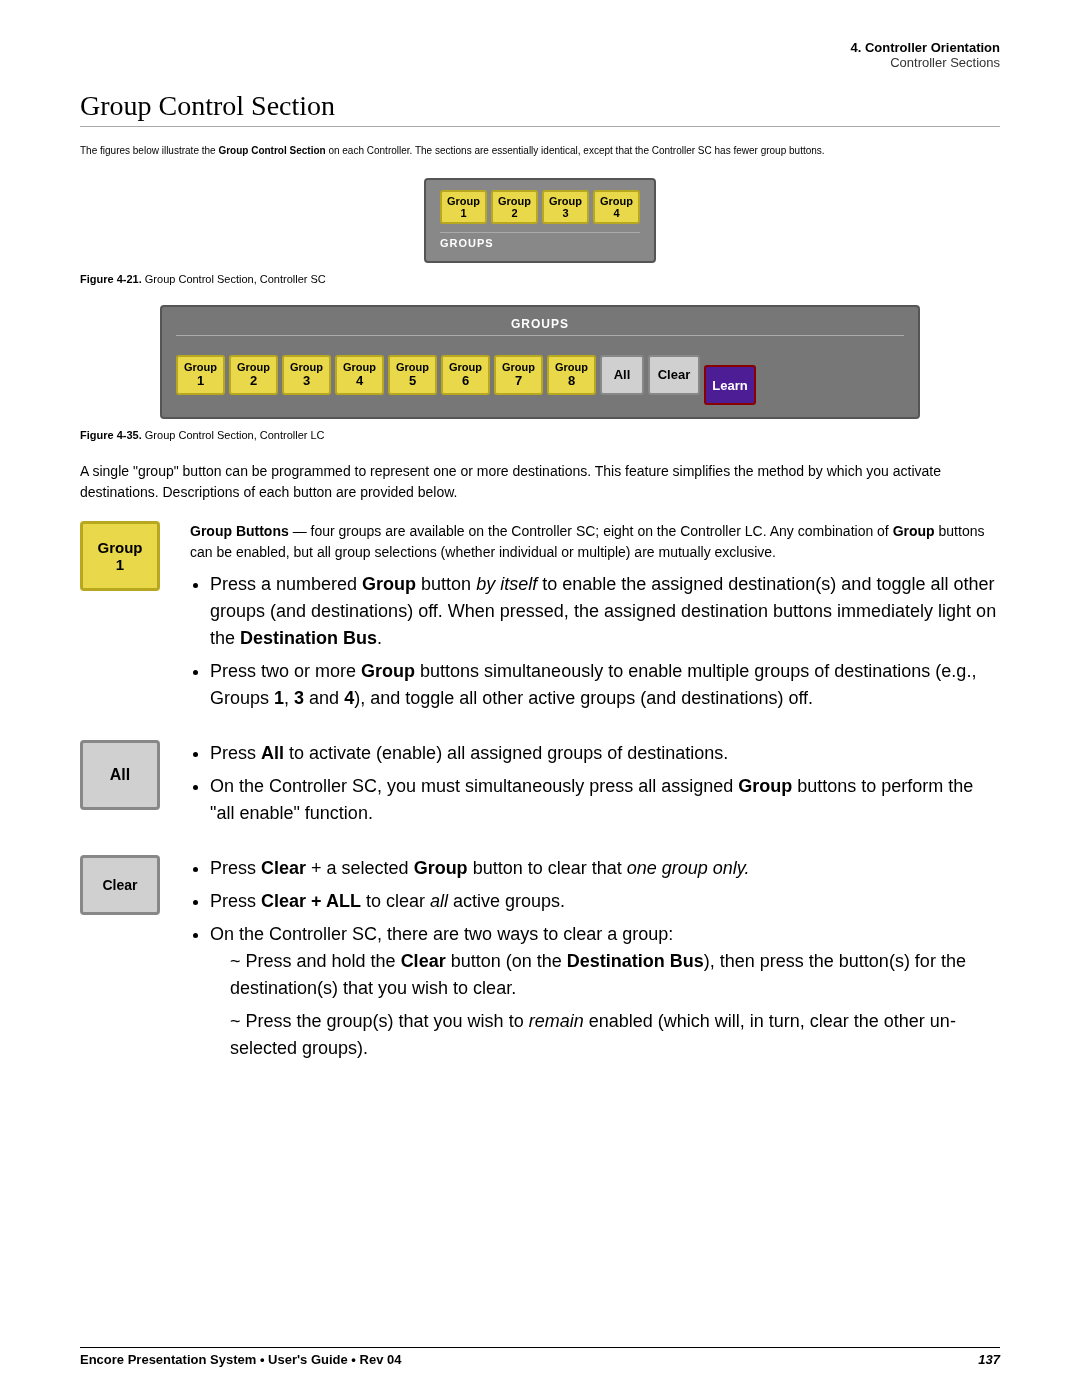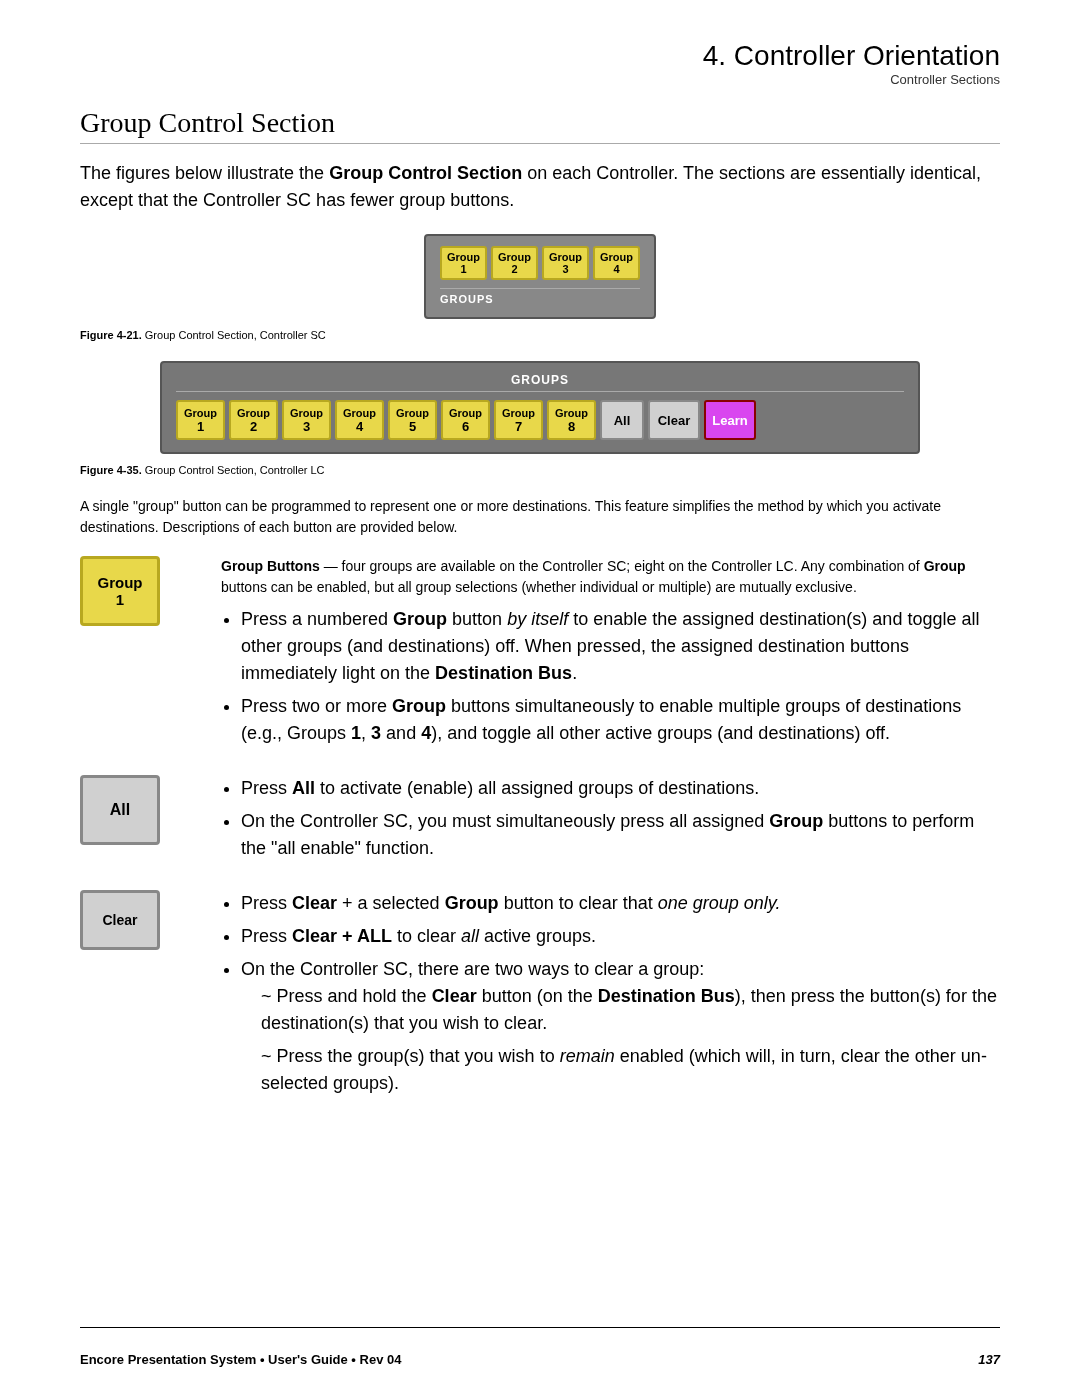--- a/index.html
+++ b/index.html
@@ -19,41 +19,41 @@
       padding: 40px 80px 60px 80px;
       position: relative;
     }
 
     
     .page-header {
       text-align: right;
       margin-bottom: 4px;
     }
     .page-header h1 {
-      font-size: 28px;
-      font-weight: normal;
+      font-size: 13px;
+      font-weight: bold;
     }
     .page-header .subtitle {
       font-size: 13px;
       color: #333;
     }
 
     
     .section-title {
       font-size: 28px;
       font-weight: normal;
       margin-bottom: 16px;
       margin-top: 20px;
       font-family: Georgia, serif;
       border-bottom: 1px solid #aaa;
       padding-bottom: 4px;
     }
 
     .intro-text {
-      font-size: 18px;
+      font-size: 10px;
       line-height: 1.5;
       margin-bottom: 20px;
     }
 
     
     .figure-container {
       text-align: center;
       margin-bottom: 10px;
     }
 
@@ -182,50 +182,50 @@
       display: flex;
       align-items: center;
       justify-content: center;
       font-weight: bold;
       font-size: 13px;
       cursor: pointer;
     }
 
     
     .learn-btn {
-      background: #d946ef;
+      background: #4c1d95;
       border: 2px solid #880000;
       border-radius: 3px;
       min-width: 52px;
       min-height: 40px;
       display: flex;
       align-items: center;
       justify-content: center;
       font-weight: bold;
       font-size: 13px;
       color: #fff;
       cursor: pointer;
+      margin-top: 21px;
     }
 
     
     .body-section {
       display: flex;
       gap: 20px;
       margin-bottom: 20px;
       align-items: flex-start;
     }
 
     .body-section .icon-box {
       flex-shrink: 0;
       width: 90px;
     }
 
     .body-section .text-content {
       flex: 1;
-      margin-left: 31px;
     }
 
     .body-section .text-content p {
       font-size: 14px;
       line-height: 1.5;
       margin-bottom: 8px;
     }
 
     .body-section .text-content ul {
       margin-left: 20px;
@@ -302,21 +302,21 @@
     
     .page-footer {
       position: absolute;
       bottom: 30px;
       left: 80px;
       right: 80px;
       display: flex;
       justify-content: space-between;
       align-items: center;
       border-top: 1px solid #000;
-      padding-top: 24px;
+      padding-top: 4px;
     }
     .page-footer .footer-left {
       font-size: 13px;
       font-weight: bold;
     }
     .page-footer .footer-right {
       font-size: 13px;
       font-weight: bold;
       font-style: italic;
     }

